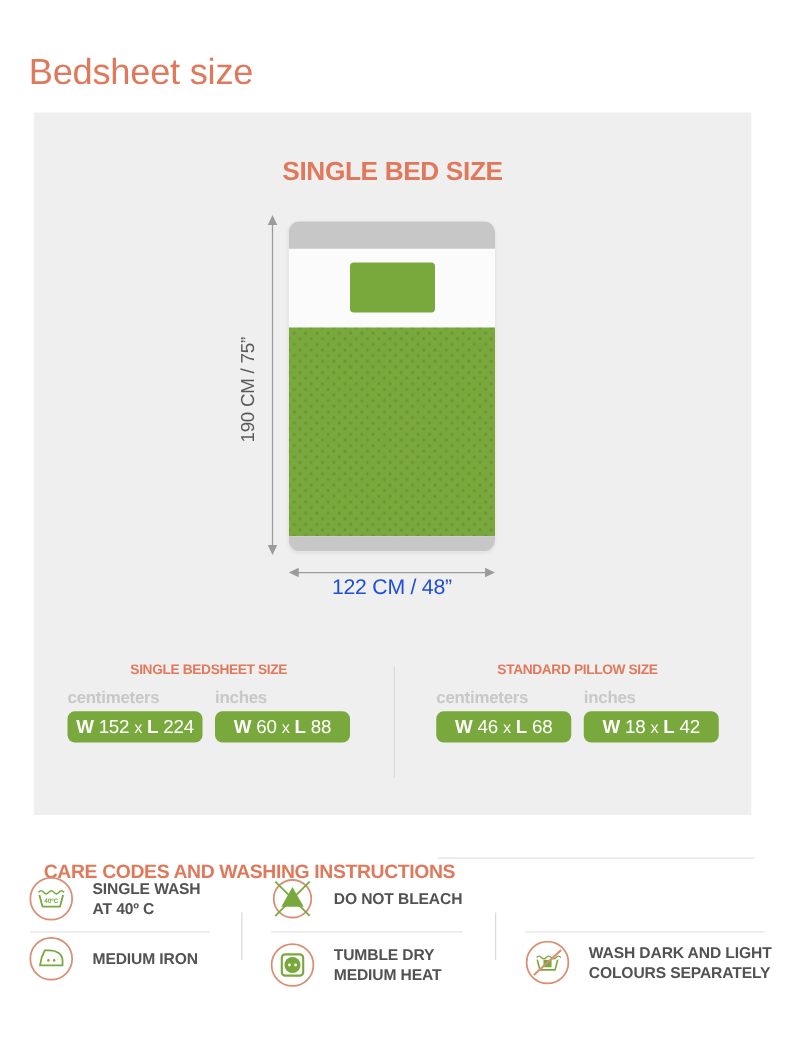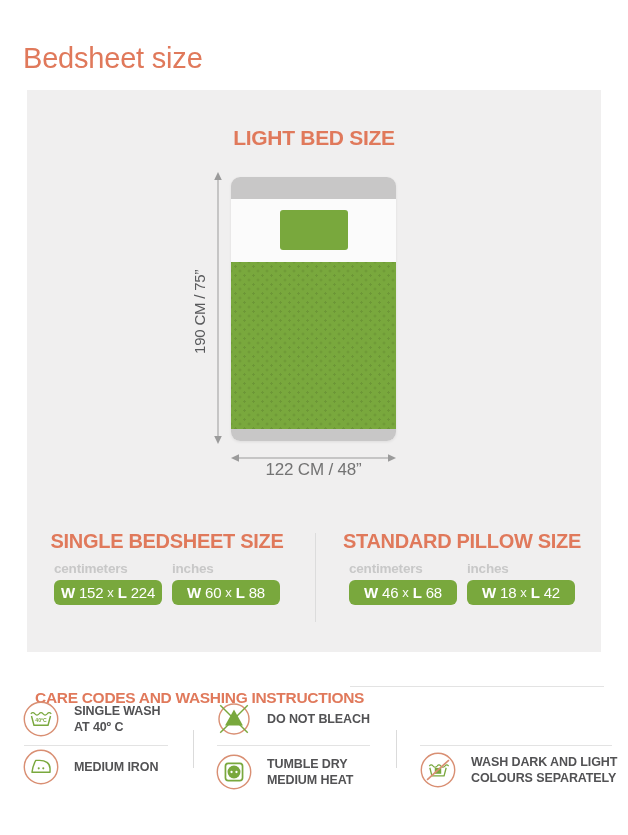--- a/index.html
+++ b/index.html
@@ -38,28 +38,28 @@
   .dim-v{position:absolute;left:185px;top:82px;}
   .dim-v-label{
     position:absolute;left:160px;top:137px;width:24px;height:170px;
     display:flex;align-items:center;justify-content:center;
     writing-mode:vertical-rl;transform:rotate(180deg);
     font-size:15px;font-weight:400;color:#58595B;letter-spacing:-0.2px;white-space:nowrap;
   }
   .dim-h{position:absolute;left:204px;top:362px;}
   .dim-h-label{
     position:absolute;left:204px;top:370px;width:165px;text-align:center;
-    font-size:17px;color:#737373;letter-spacing:-0.2px;
+    font-size:17px;color:#1d4ed8;letter-spacing:-0.2px;
   }
   
   .size-table{position:absolute;top:440px;width:254px;}
   .size-table.left{left:13px;}
   .size-table.right{left:308px;}
   .table-title{
-    margin:0;text-align:center;font-size:20px;font-weight:700;color:#E0795B;letter-spacing:-0.3px;
+    margin:0;text-align:center;font-size:11px;font-weight:700;color:#E0795B;letter-spacing:-0.3px;
   }
   .unit-row,.pill-row{display:flex;justify-content:center;gap:10px;}
   .unit-row{margin-top:8px;}
   .pill-row{margin-top:4px;}
   .ucol{width:108px;font-size:13.5px;font-weight:700;color:#C8C8C8;letter-spacing:-0.2px;}
   .pill{
     width:108px;height:25px;border-radius:6px;background:#79A83D;color:#ffffff;
     display:inline-flex;align-items:center;justify-content:center;gap:4px;
     font-size:15px;letter-spacing:-0.2px;
   }
@@ -80,21 +80,21 @@
   .v-div{position:absolute;width:1px;background:#DBDBDB;}
 </style>
 </head>
 <body>
 
 <div class="canvas">
 
   <h1 class="page-title">Bedsheet size</h1>
 
   <section class="panel">
-    <h2 class="panel-heading">LIGHT BED SIZE</h2>
+    <h2 class="panel-heading">SINGLE BED SIZE</h2>
 
     <svg class="dim-v" width="12" height="272" viewBox="0 0 12 272">
       <line x1="6" y1="7" x2="6" y2="265" stroke="#9B9B9B" stroke-width="1"></line>
       <polygon points="6,0 2.2,8 9.8,8" fill="#9B9B9B"></polygon>
       <polygon points="6,272 2.2,264 9.8,264" fill="#9B9B9B"></polygon>
     </svg>
     <div class="dim-v-label">190 CM / 75”</div>
 
     <div class="bed">
       <div class="bed-head"></div>

